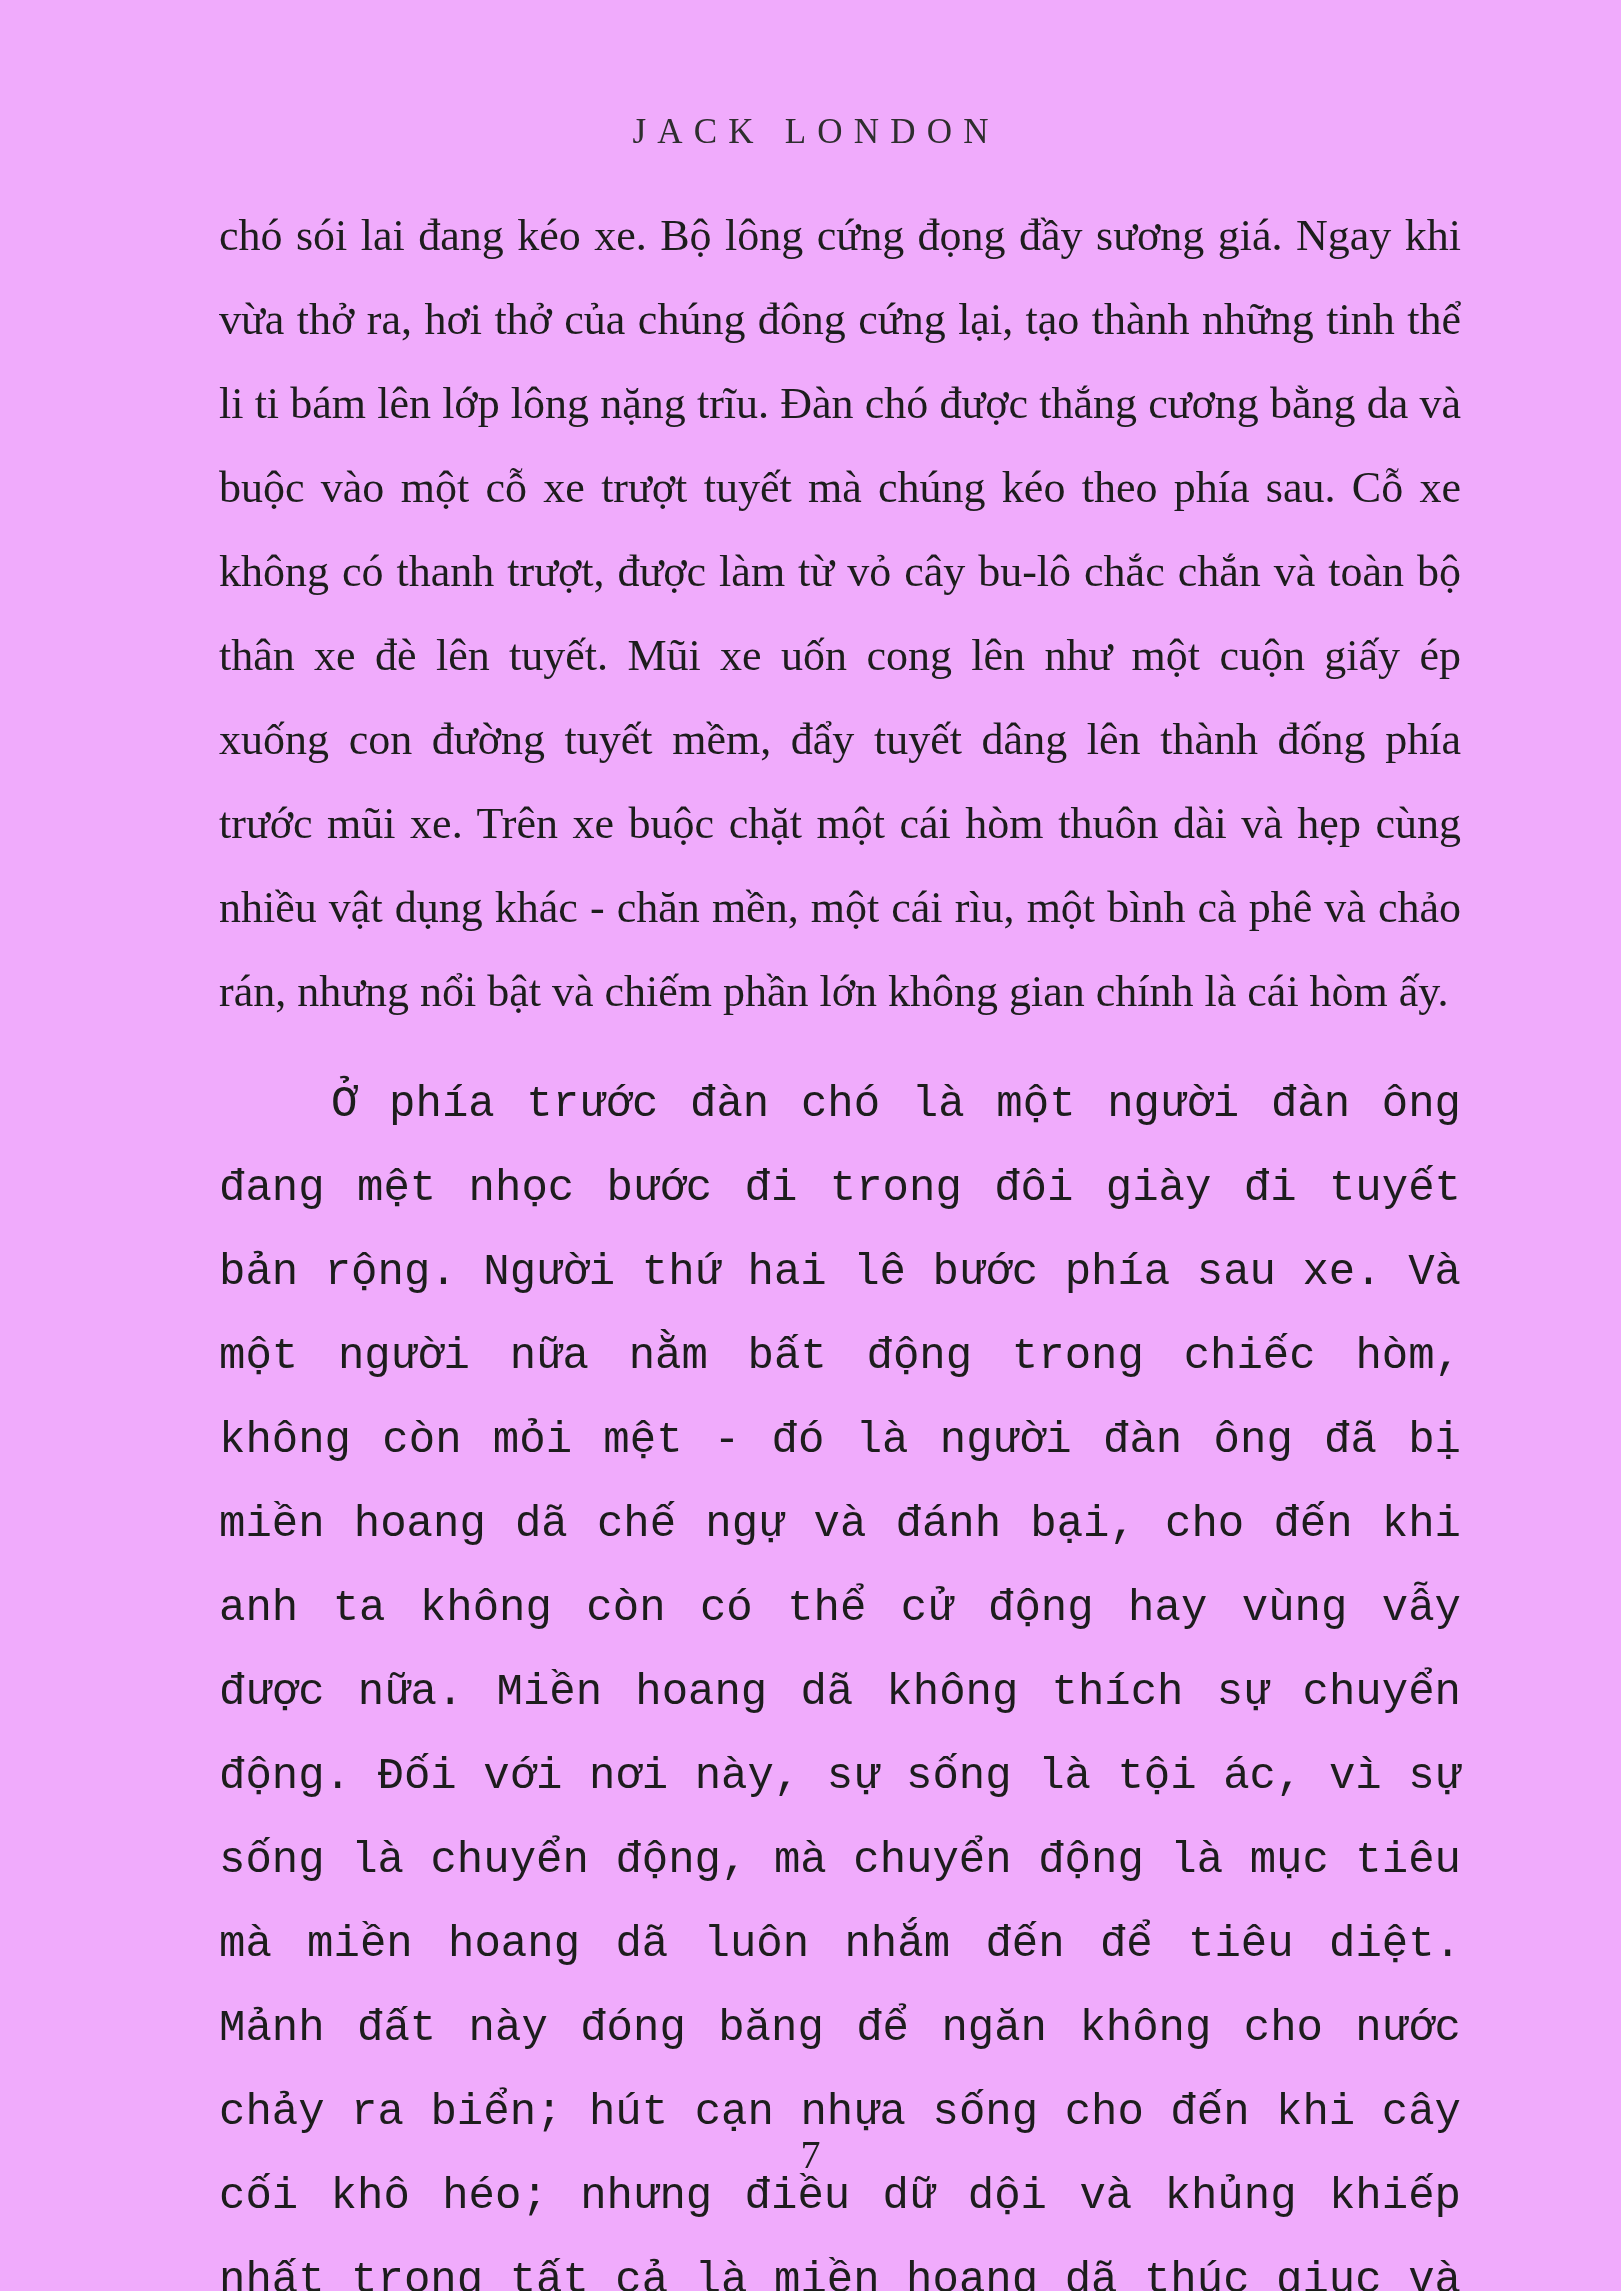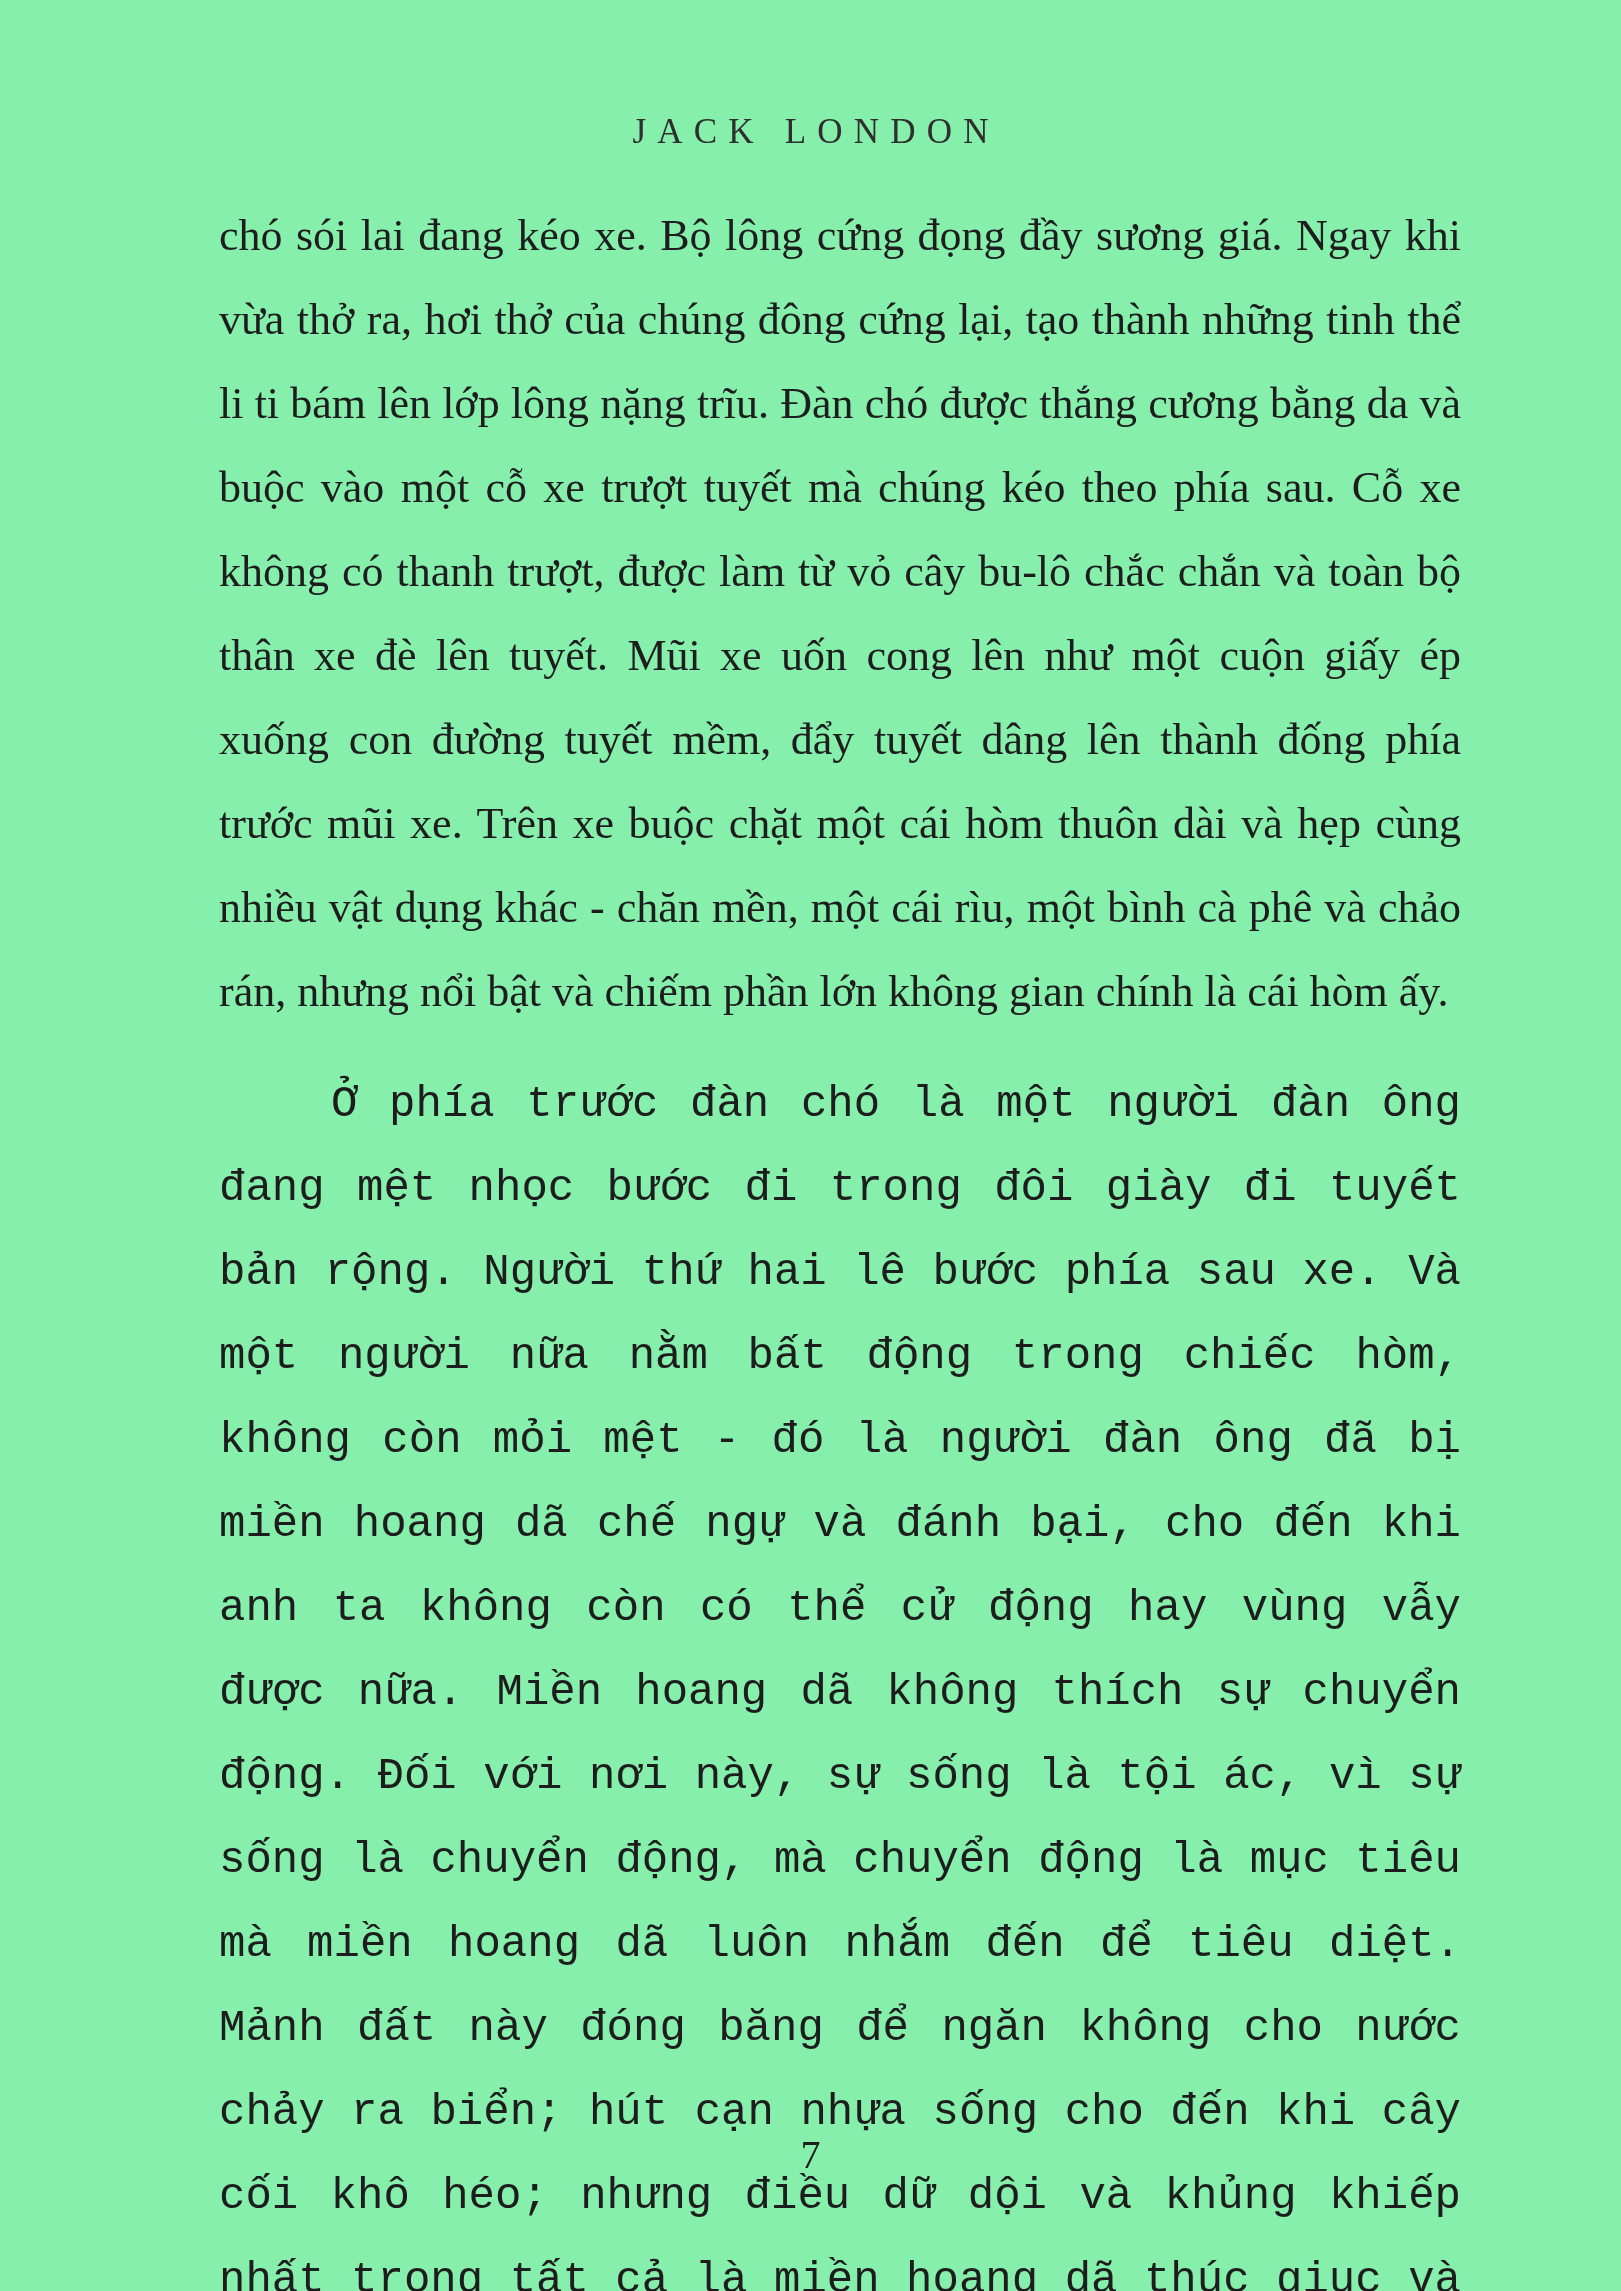--- a/index.html
+++ b/index.html
@@ -4,21 +4,21 @@
   <style>
     html, body {
       margin: 0;
       padding: 0;
       background: #ffffff;
     }
     .page {
       position: relative;
       width: 1621px;
       height: 2291px;
-      background: #86efac;
+      background: #f0abfc;
       font-family: "Liberation Serif", "DejaVu Serif", serif;
       color: #1d1d1d;
       box-sizing: border-box;
       overflow: hidden;
     }
     .running-head {
       position: absolute;
       top: 112px;
       left: 0;
       width: 100%;

